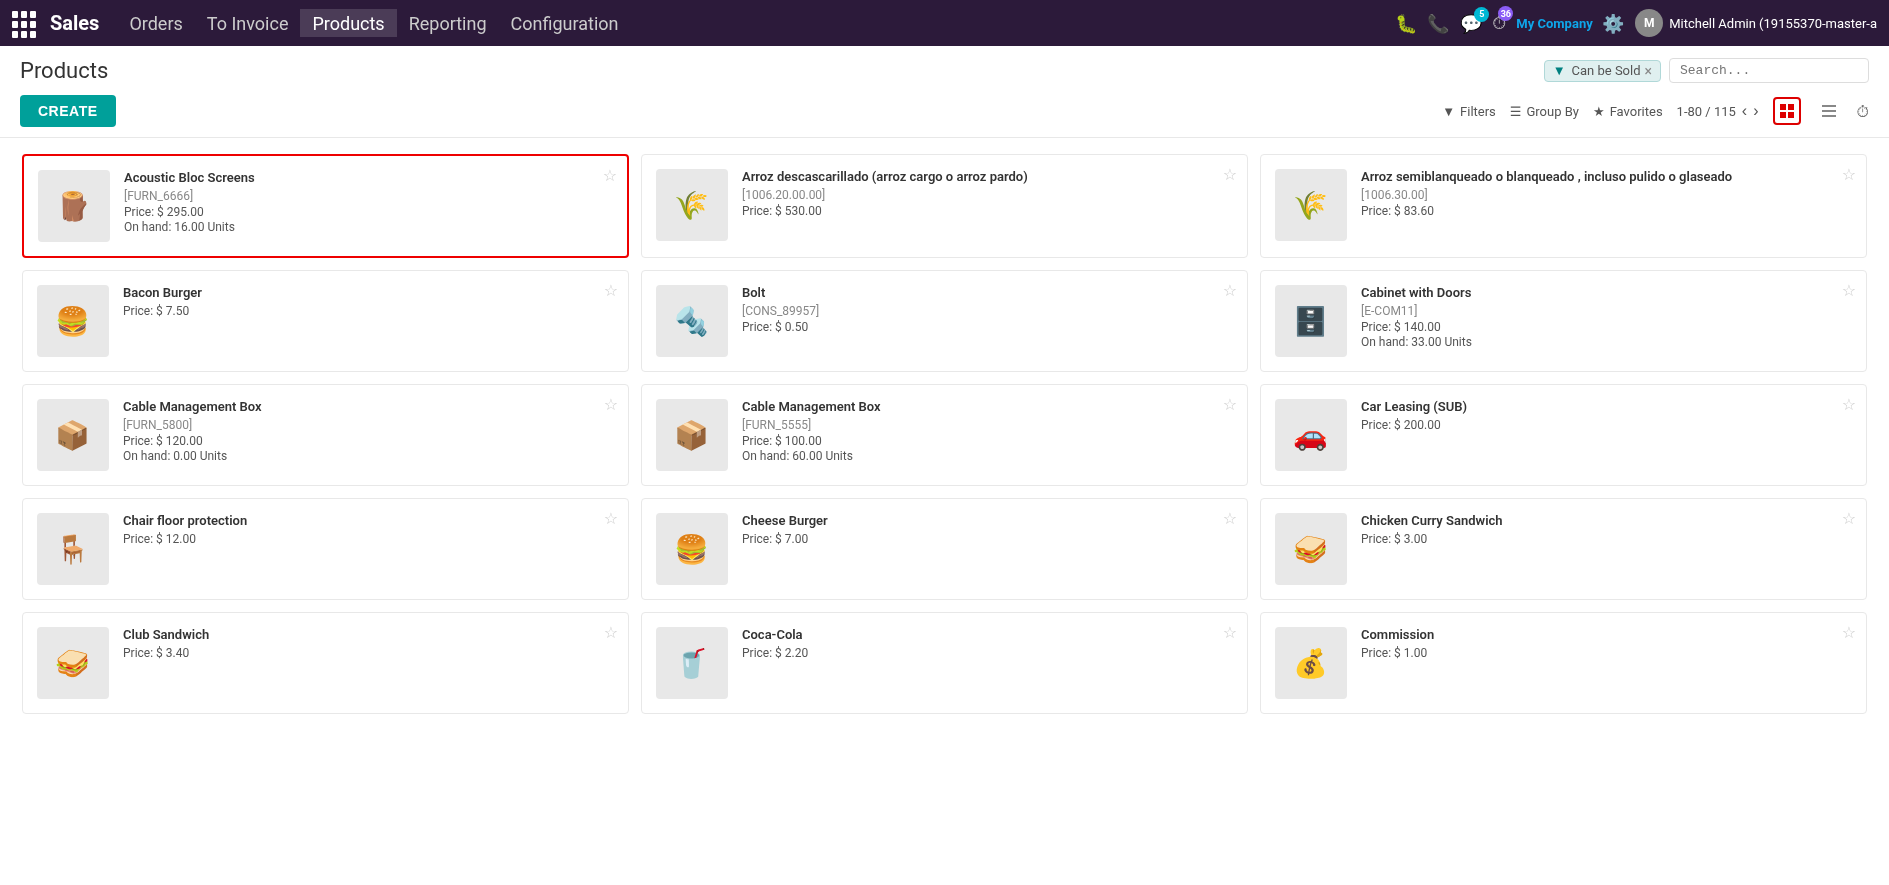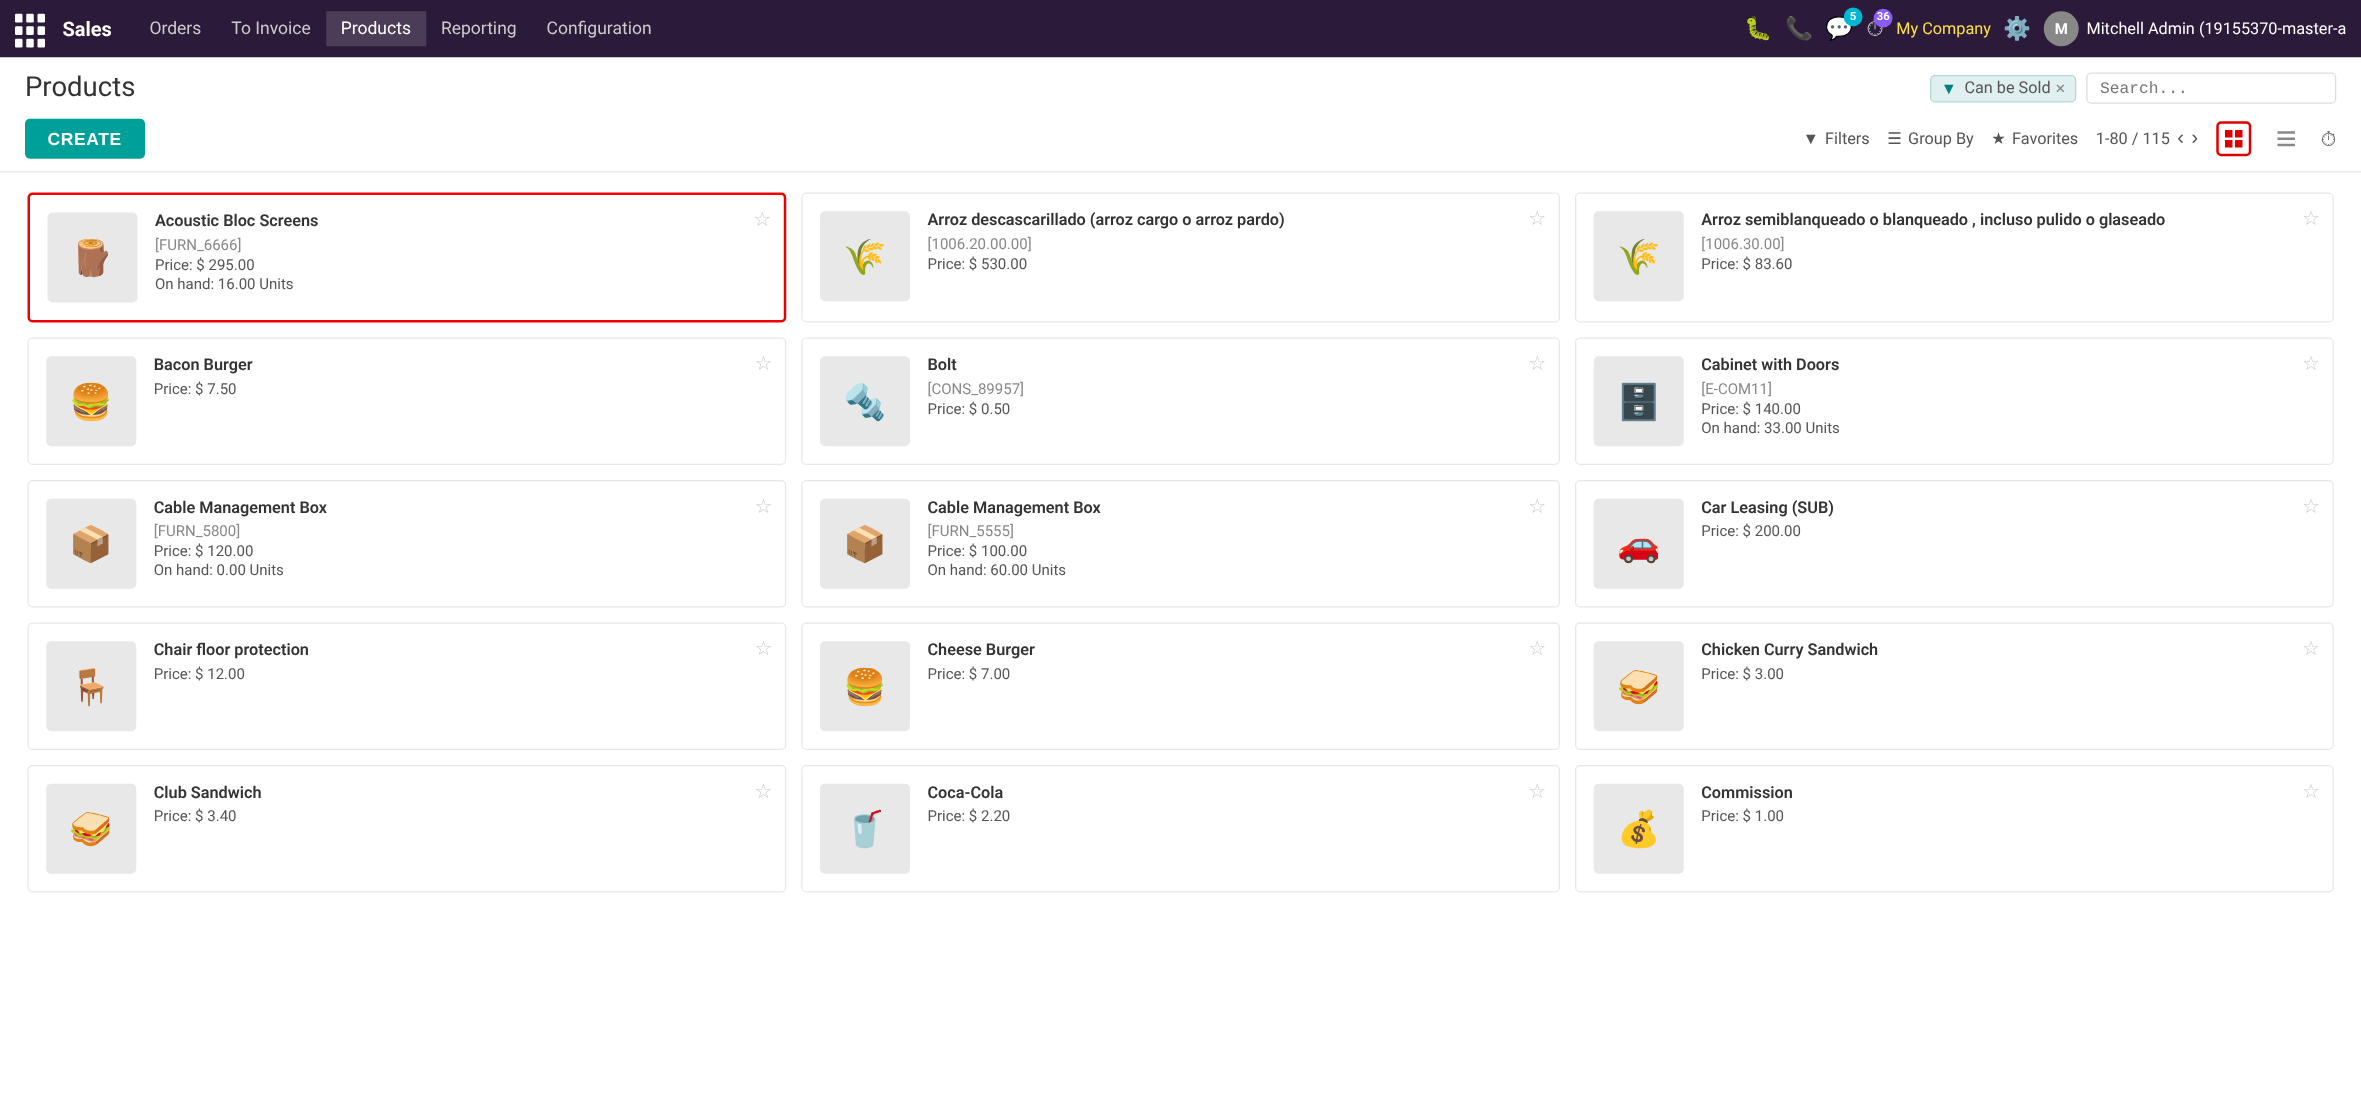--- a/index.html
+++ b/index.html
@@ -11,28 +11,28 @@
       color: #fff;
       display: flex;
       align-items: center;
       padding: 0 12px;
       height: 46px;
       gap: 4px;
     }
     .topnav-apps { width: 24px; height: 24px; display: flex; flex-direction: column; gap: 3px; cursor: pointer; margin-right: 4px; }
     .topnav-apps span { display: flex; gap: 3px; }
     .topnav-apps span i { width: 7px; height: 7px; background: #fff; border-radius: 1px; display: block; }
-    .topnav-brand { font-size: 16px; font-weight: 700; color: #fff; margin-right: 8px; padding: 0 6px; }
+    .topnav-brand { font-size: 20px; font-weight: 700; color: #fff; margin-right: 8px; padding: 0 6px; }
     .topnav-menu { display: flex; gap: 0; }
-    .topnav-menu a { color: #ccc; text-decoration: none; padding: 0 12px; height: 28px; display: flex; align-items: center; font-size: 14px; }
+    .topnav-menu a { color: #ccc; text-decoration: none; padding: 0 12px; height: 28px; display: flex; align-items: center; font-size: 18px; }
     .topnav-right { margin-left: auto; display: flex; align-items: center; gap: 10px; }
     .topnav-icon { color: #ccc; font-size: 16px; cursor: pointer; position: relative; }
     .badge { background: #00b8d4; color: #fff; font-size: 9px; border-radius: 50%; width: 15px; height: 15px; display: flex; align-items: center; justify-content: center; position: absolute; top: -6px; right: -7px; font-weight: bold; }
     .badge-orange { background: #8b5cf6; }
-    .topnav-company { color: #fde047; font-size: 13px; }
+    .topnav-company { color: #0ea5e9; font-size: 13px; font-weight: bold; }
     .topnav-user { color: #fff; font-size: 13px; display: flex; align-items: center; gap: 6px; }
     .avatar { width: 28px; height: 28px; border-radius: 50%; background: #888; overflow: hidden; display: flex; align-items: center; justify-content: center; color: #fff; font-weight: bold; font-size: 12px; }
 
     
     .page { background: #fff; min-height: calc(100vh - 46px); }
 
     
     .subheader { padding: 12px 20px 6px; display: flex; align-items: center; gap: 10px; }
     .page-title { font-size: 22px; font-weight: 400; color: #333; }
     .search-area { margin-left: auto; display: flex; align-items: center; gap: 8px; }

